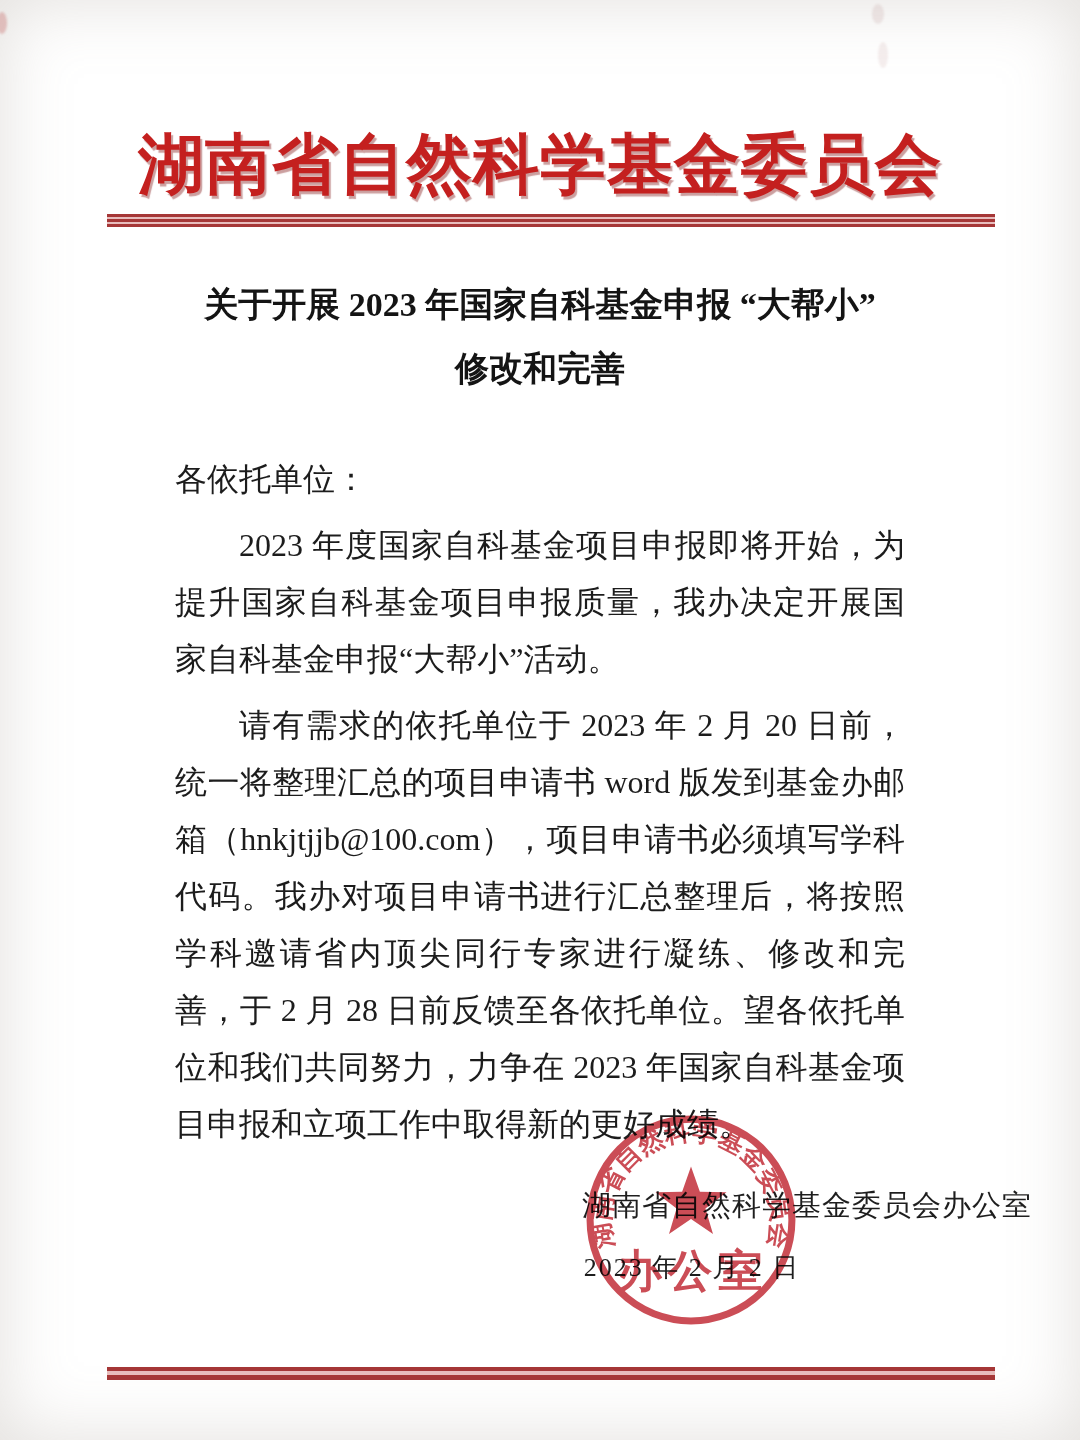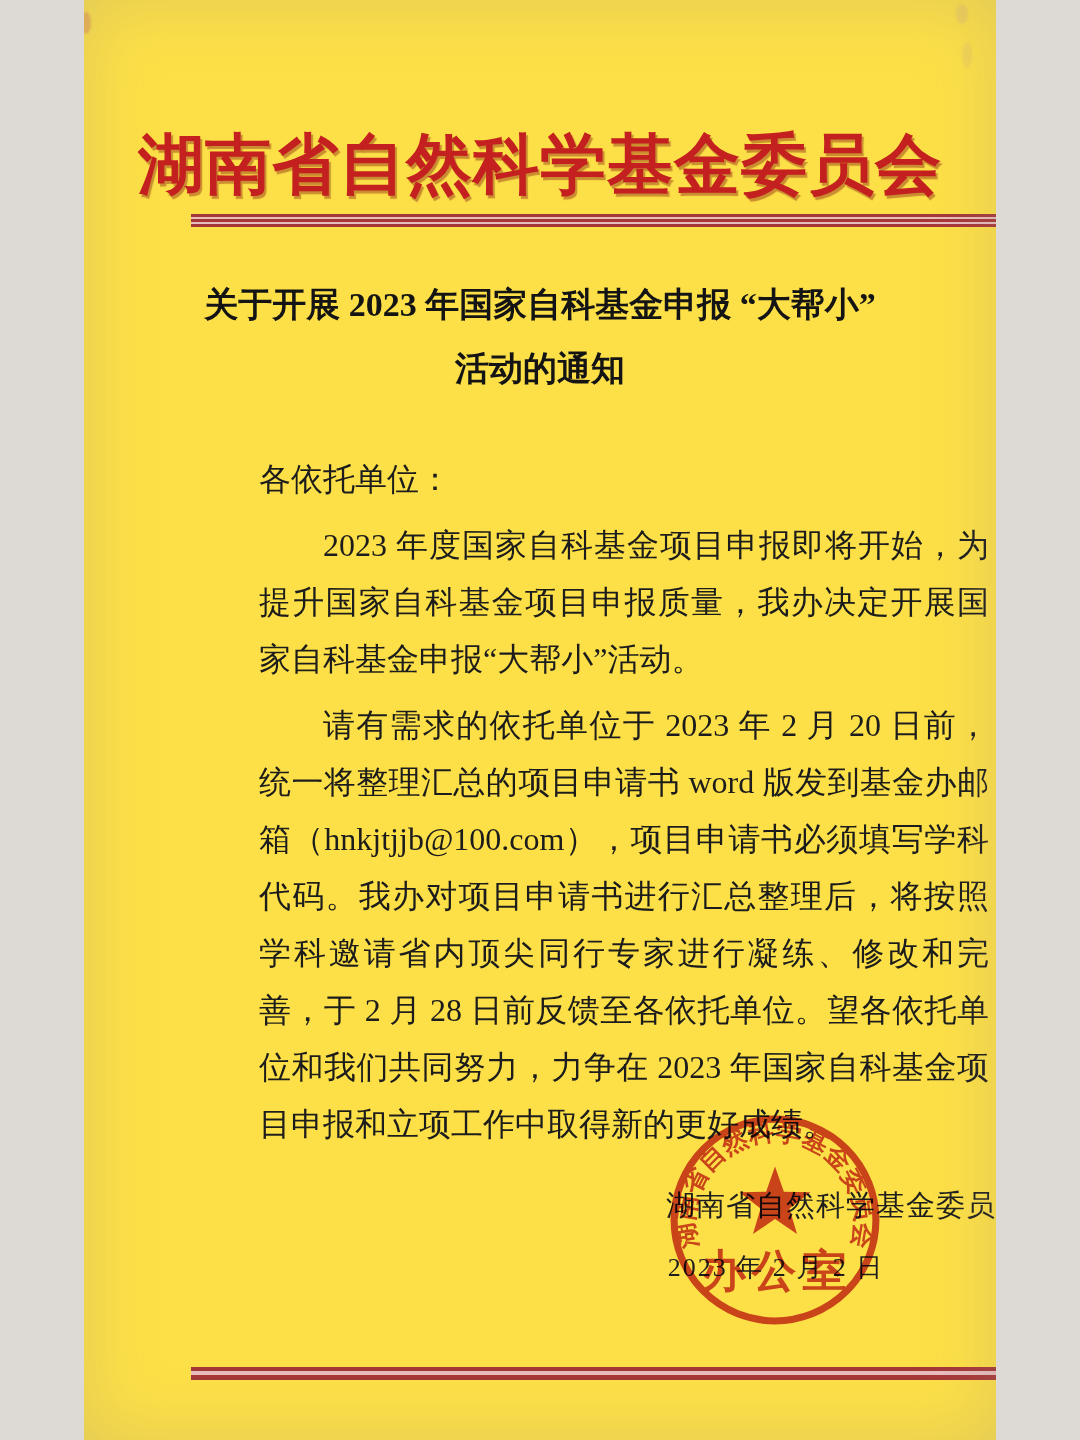--- a/index.html
+++ b/index.html
@@ -1,22 +1,22 @@
 <!DOCTYPE html>
 <html><head>
 <meta charset="utf-8">
 <style>
   html, body { margin: 0; padding: 0; }
   body { background: #dddad6; }
   .page {
     position: relative;
-    width: 912px;
+    width: 1080px;
     height: 1440px;
     margin: 0 auto;
-    background: #fde047;
+    background: #ffffff;
     overflow: hidden;
     font-family: "Liberation Serif", "DejaVu Serif", serif;
   }
   .page::after { 
     content: "";
     position: absolute;
     inset: 0;
     box-shadow: inset 0 0 70px rgba(150, 140, 130, 0.28);
     pointer-events: none;
   }
@@ -112,21 +112,21 @@
   <div class="smudge s1"></div>
   <div class="smudge s2"></div>
   <div class="smudge s3"></div>
 
   <h1 class="letterhead">湖南省自然科学基金委员会</h1>
 
   <div class="rule rule-top"></div>
 
   <div class="doc-title">
     <div>关于开展 2023 年国家自科基金申报 “大帮小”</div>
-    <div>活动的通知</div>
+    <div>修改和完善</div>
   </div>
 
   <div class="doc-body">
     <p class="salutation">各依托单位：</p>
     <p class="para">2023 年度国家自科基金项目申报即将开始，为提升国家自科基金项目申报质量，我办决定开展国家自科基金申报“大帮小”活动。</p>
     <p class="para">请有需求的依托单位于 2023 年 2 月 20 日前，统一将整理汇总的项目申请书 word 版发到基金办邮箱（hnkjtjjb@100.com），项目申请书必须填写学科代码。我办对项目申请书进行汇总整理后，将按照学科邀请省内顶尖同行专家进行凝练、修改和完善，于 2 月 28 日前反馈至各依托单位。望各依托单位和我们共同努力，力争在 2023 年国家自科基金项目申报和立项工作中取得新的更好成绩。</p>
   </div>
 
   <div class="signature">湖南省自然科学基金委员会办公室</div>
 

